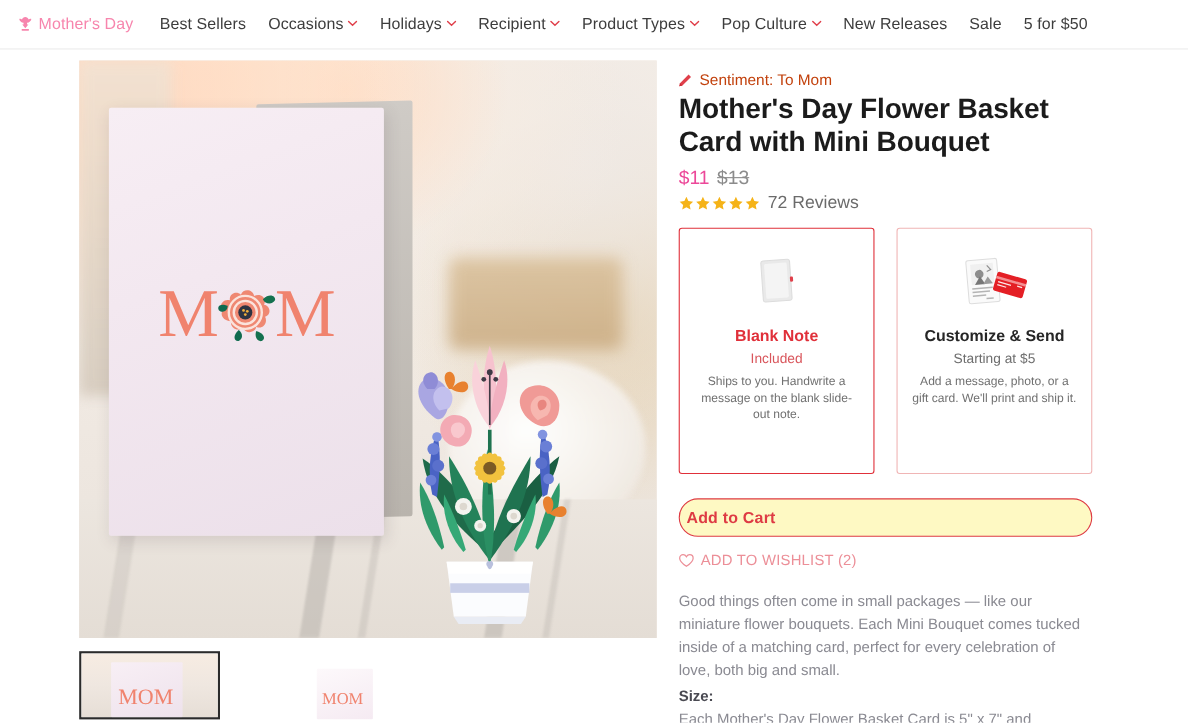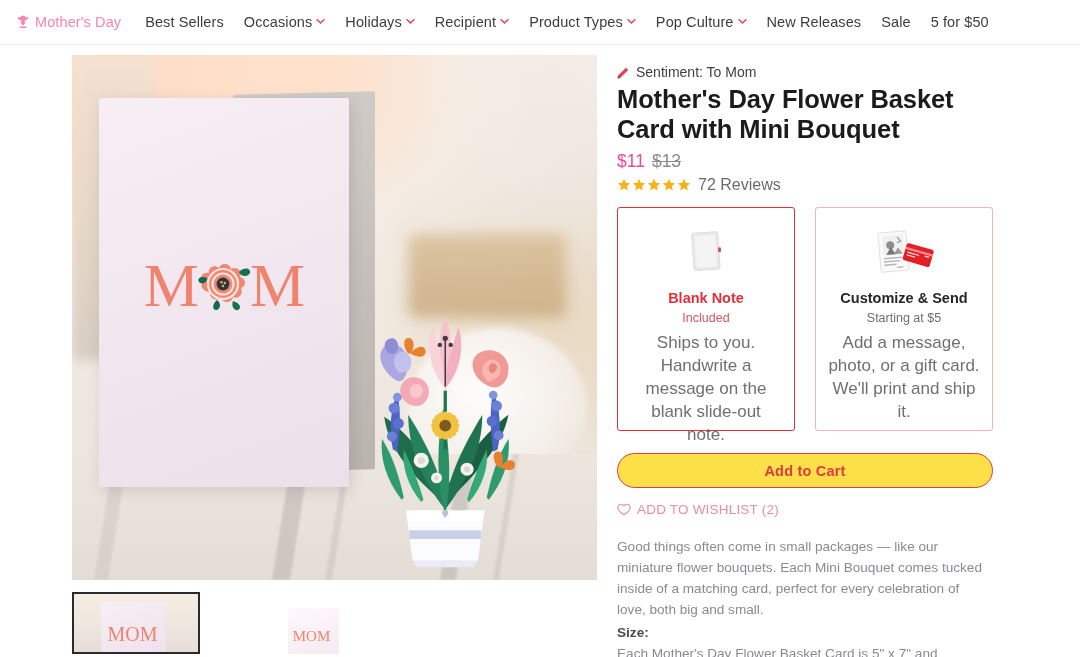--- a/index.html
+++ b/index.html
@@ -216,21 +216,21 @@
   
   .details {
     flex: 1;
     padding: 9px 70px 0 17px;
     min-width: 0;
   }
   .sentiment {
     display: flex;
     align-items: center;
     font-size: 14px;
-    color: #404040;
+    color: #c2410c;
     margin-bottom: 5px;
   }
   .pencil-icon {
     width: 13px; height: 13px;
     margin-right: 6px;
     flex: 0 0 auto;
   }
   .pencil-icon svg { display: block; }
   h1.title {
     font-size: 25.5px;
@@ -288,39 +288,39 @@
   }
   .opt-card.selected .opt-title { color: #e0303a; }
   .opt-sub {
     font-size: 12.5px;
     margin-top: 5px;
     color: #6e6e6e;
     text-align: center;
   }
   .opt-card.selected .opt-sub { color: #d9565c; }
   .opt-desc {
-    font-size: 17px;
+    font-size: 11px;
     line-height: 1.35;
     color: #707070;
     text-align: center;
     margin-top: 7px;
   }
 
   .atc {
     display: block;
     width: 376px;
     height: 35px;
     line-height: 33px;
     border: 1.6px solid #de3b44;
     border-radius: 20px;
-    background: #fde047;
+    background: #fef9c3;
     color: #de3b44;
     font-size: 14.5px;
     font-weight: 700;
-    text-align: center;
+    text-align: left;
     cursor: pointer;
     letter-spacing: .2px;
     margin-bottom: 14px;
     font-family: "Liberation Sans", sans-serif;
   }
   .wishlist {
     display: inline-flex;
     align-items: center;
     gap: 6px;
     color: #ec8f98;

